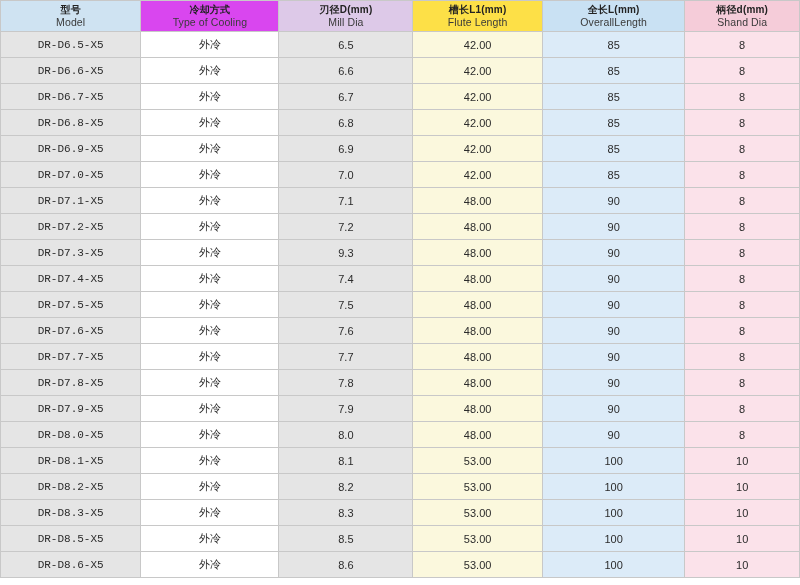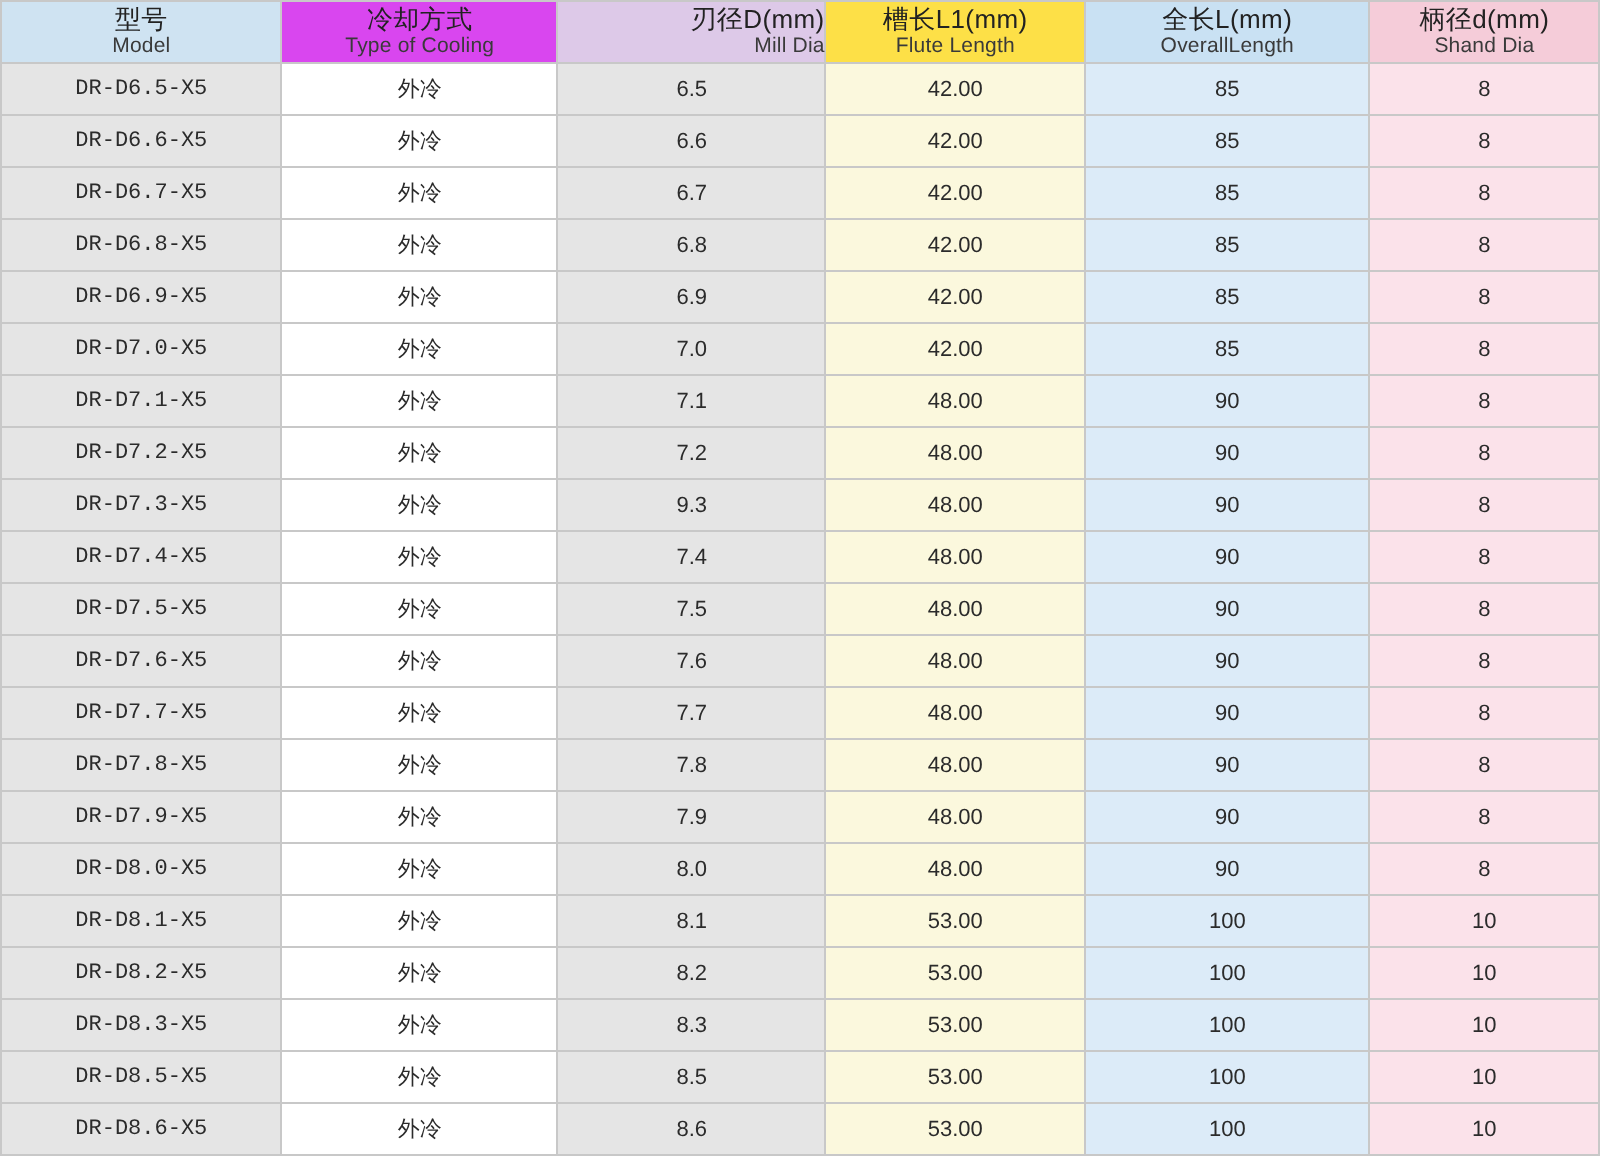--- a/index.html
+++ b/index.html
@@ -26,22 +26,22 @@
     font-weight: normal;
   }
   thead th {
     height: 30px;
     line-height: 1.15;
     font-size: 11px;
     color: #333333;
   }
   thead .cn {
     display: block;
-    font-size: 13px;
-    font-weight: normal;
+    font-size: 10px;
+    font-weight: bold;
     color: #222222;
     letter-spacing: 0.2px;
   }
   thead .en {
     display: block;
     font-size: 10.5px;
     color: #3a3a3a;
     letter-spacing: 0.1px;
   }
   tbody td {
@@ -53,21 +53,21 @@
   .col-model   { width: 130px; }
   .col-cooling { width: 128px; }
   .col-mill    { width: 124px; }
   .col-flute   { width: 120px; }
   .col-overall { width: 132px; }
   .col-shank   { width: 106px; }
 
   
   th.col-model   { background: #cfe3f2; }
   th.col-cooling { background: #d946ef; }
-  th.col-mill    { background: #ddc9e8; text-align: right; }
+  th.col-mill    { background: #ddc9e8; }
   th.col-flute   { background: #fde047; }
   th.col-overall { background: #c9e1f3; }
   th.col-shank   { background: #f5ccd9; }
 
   
   td.c-model   { background: #e5e5e5; font-family: Liberation Mono, monospace; }
   td.c-cooling { background: #ffffff; }
   td.c-mill    { background: #e5e5e5; margin-left: 40px; }
   td.c-flute   { background: #fbf8dd; margin-top: 36px; }
   td.c-overall { background: #dcebf8; }

